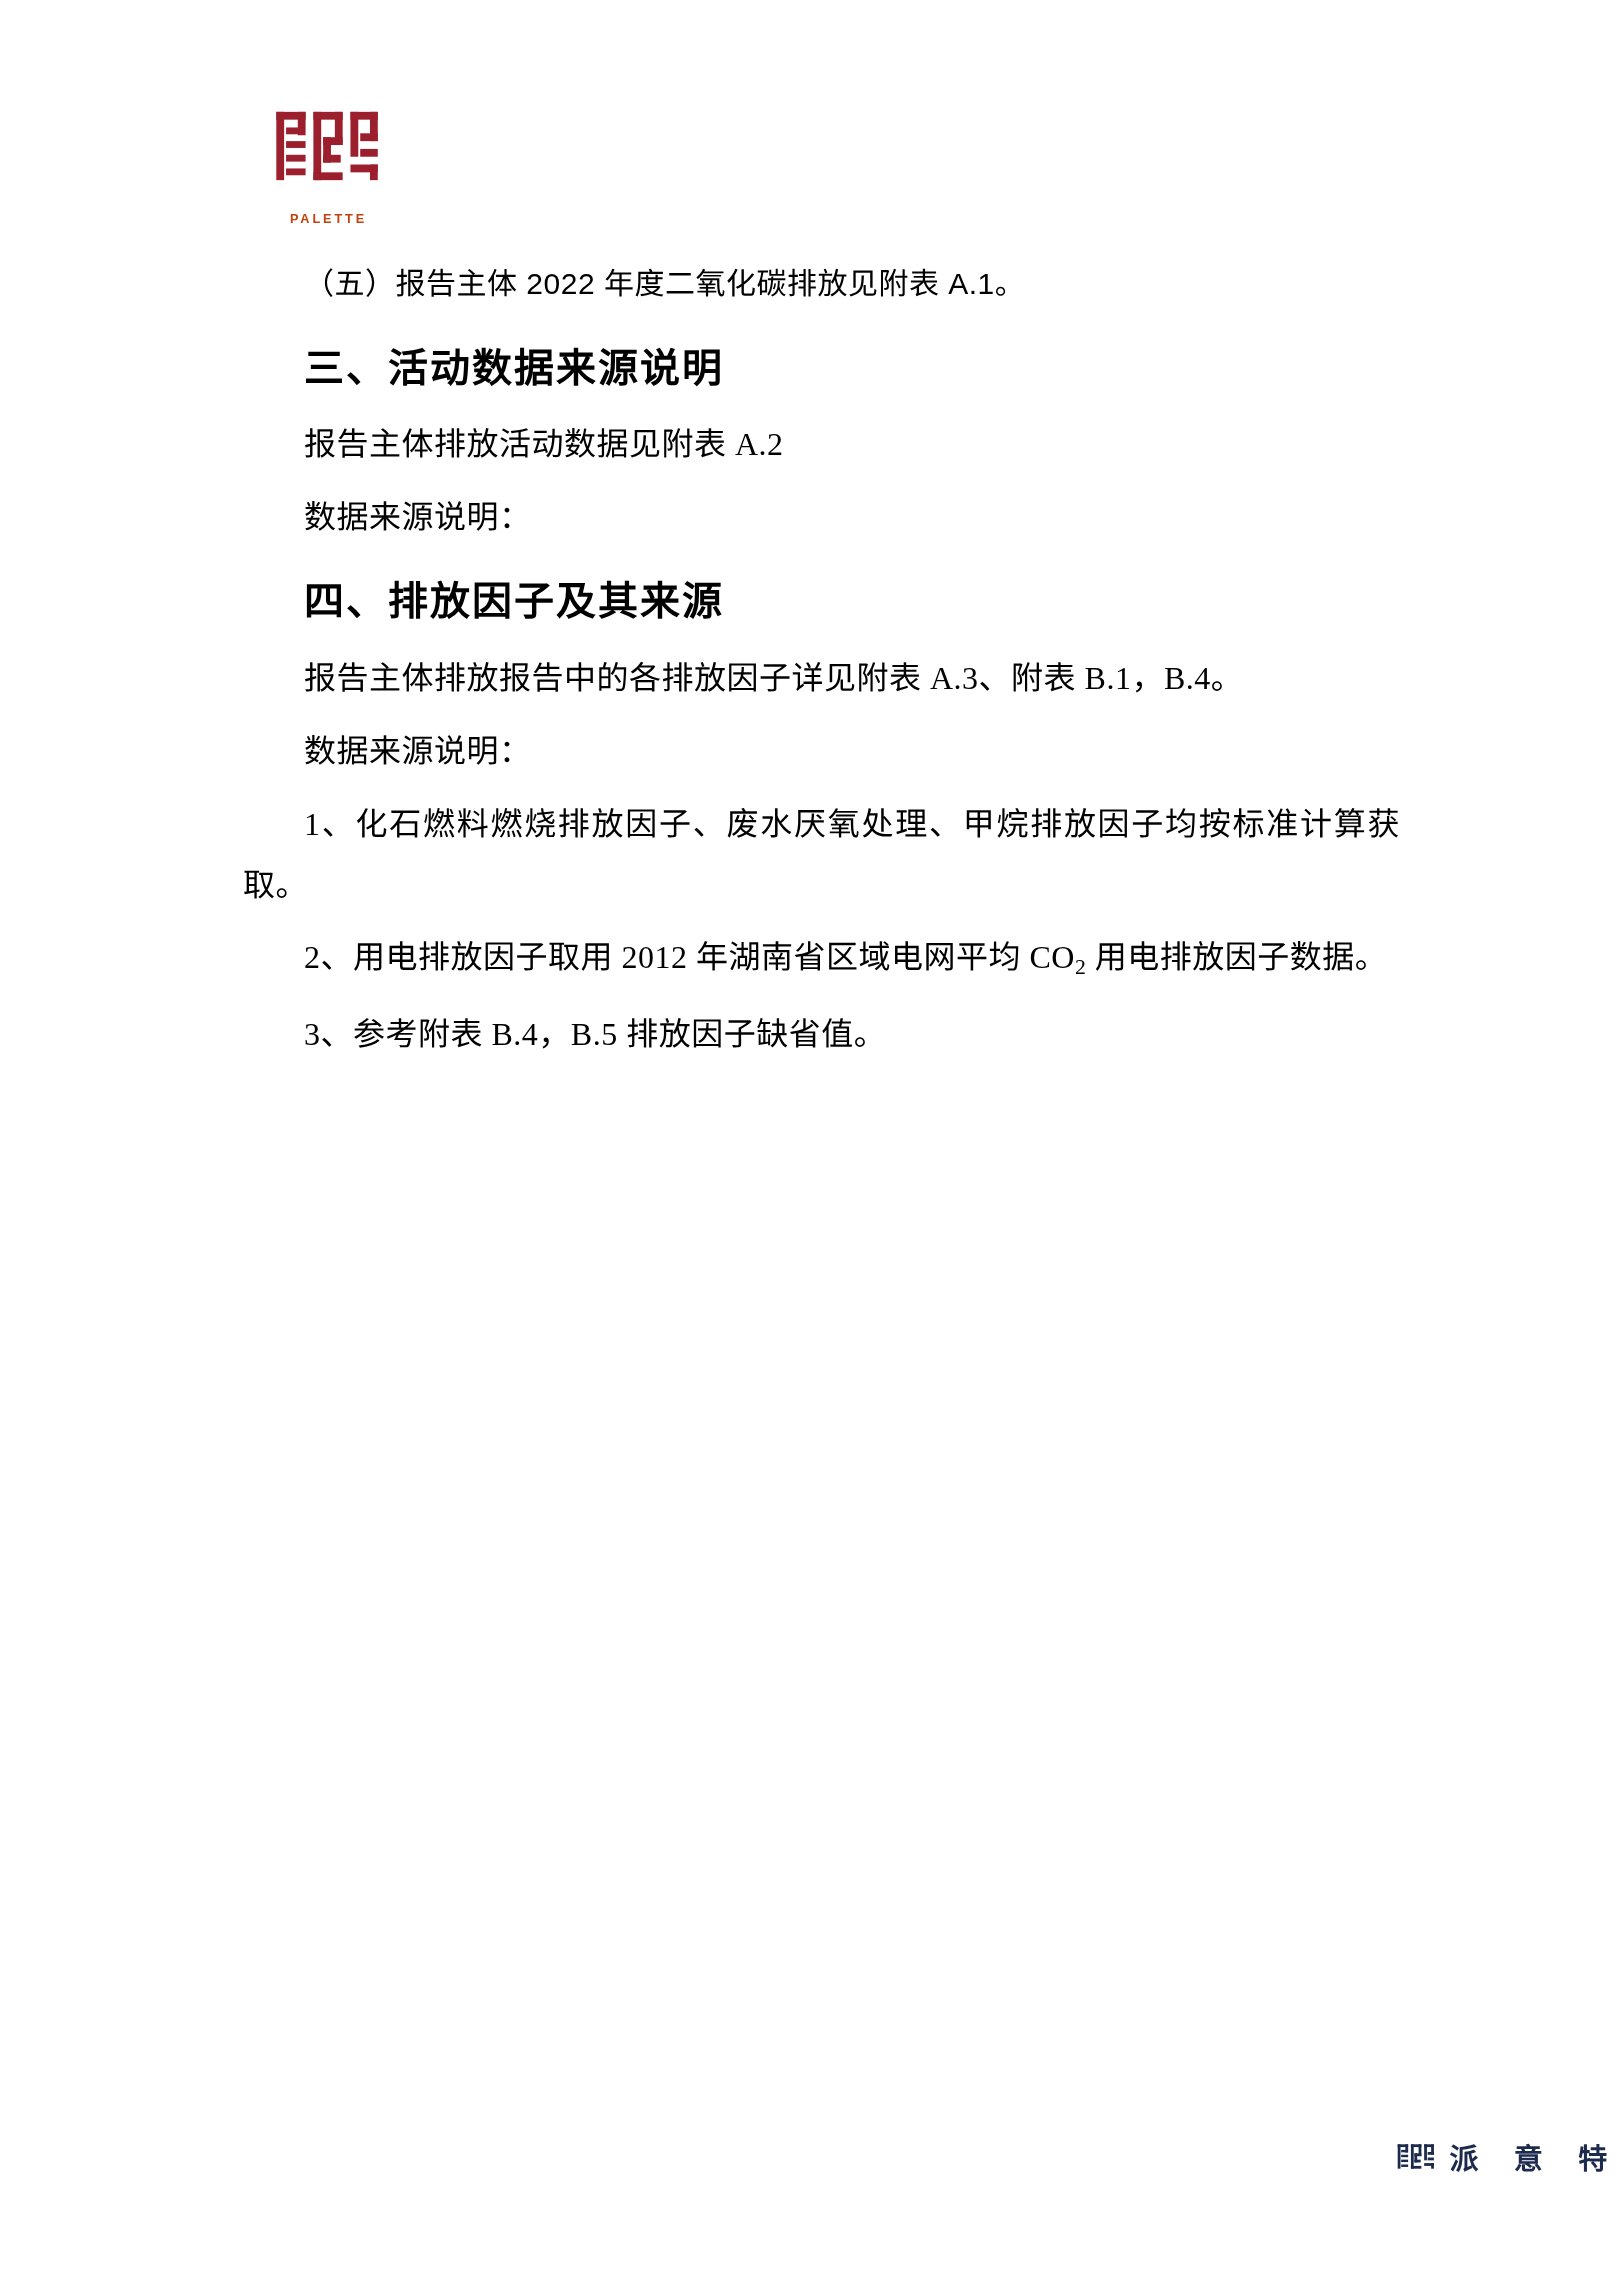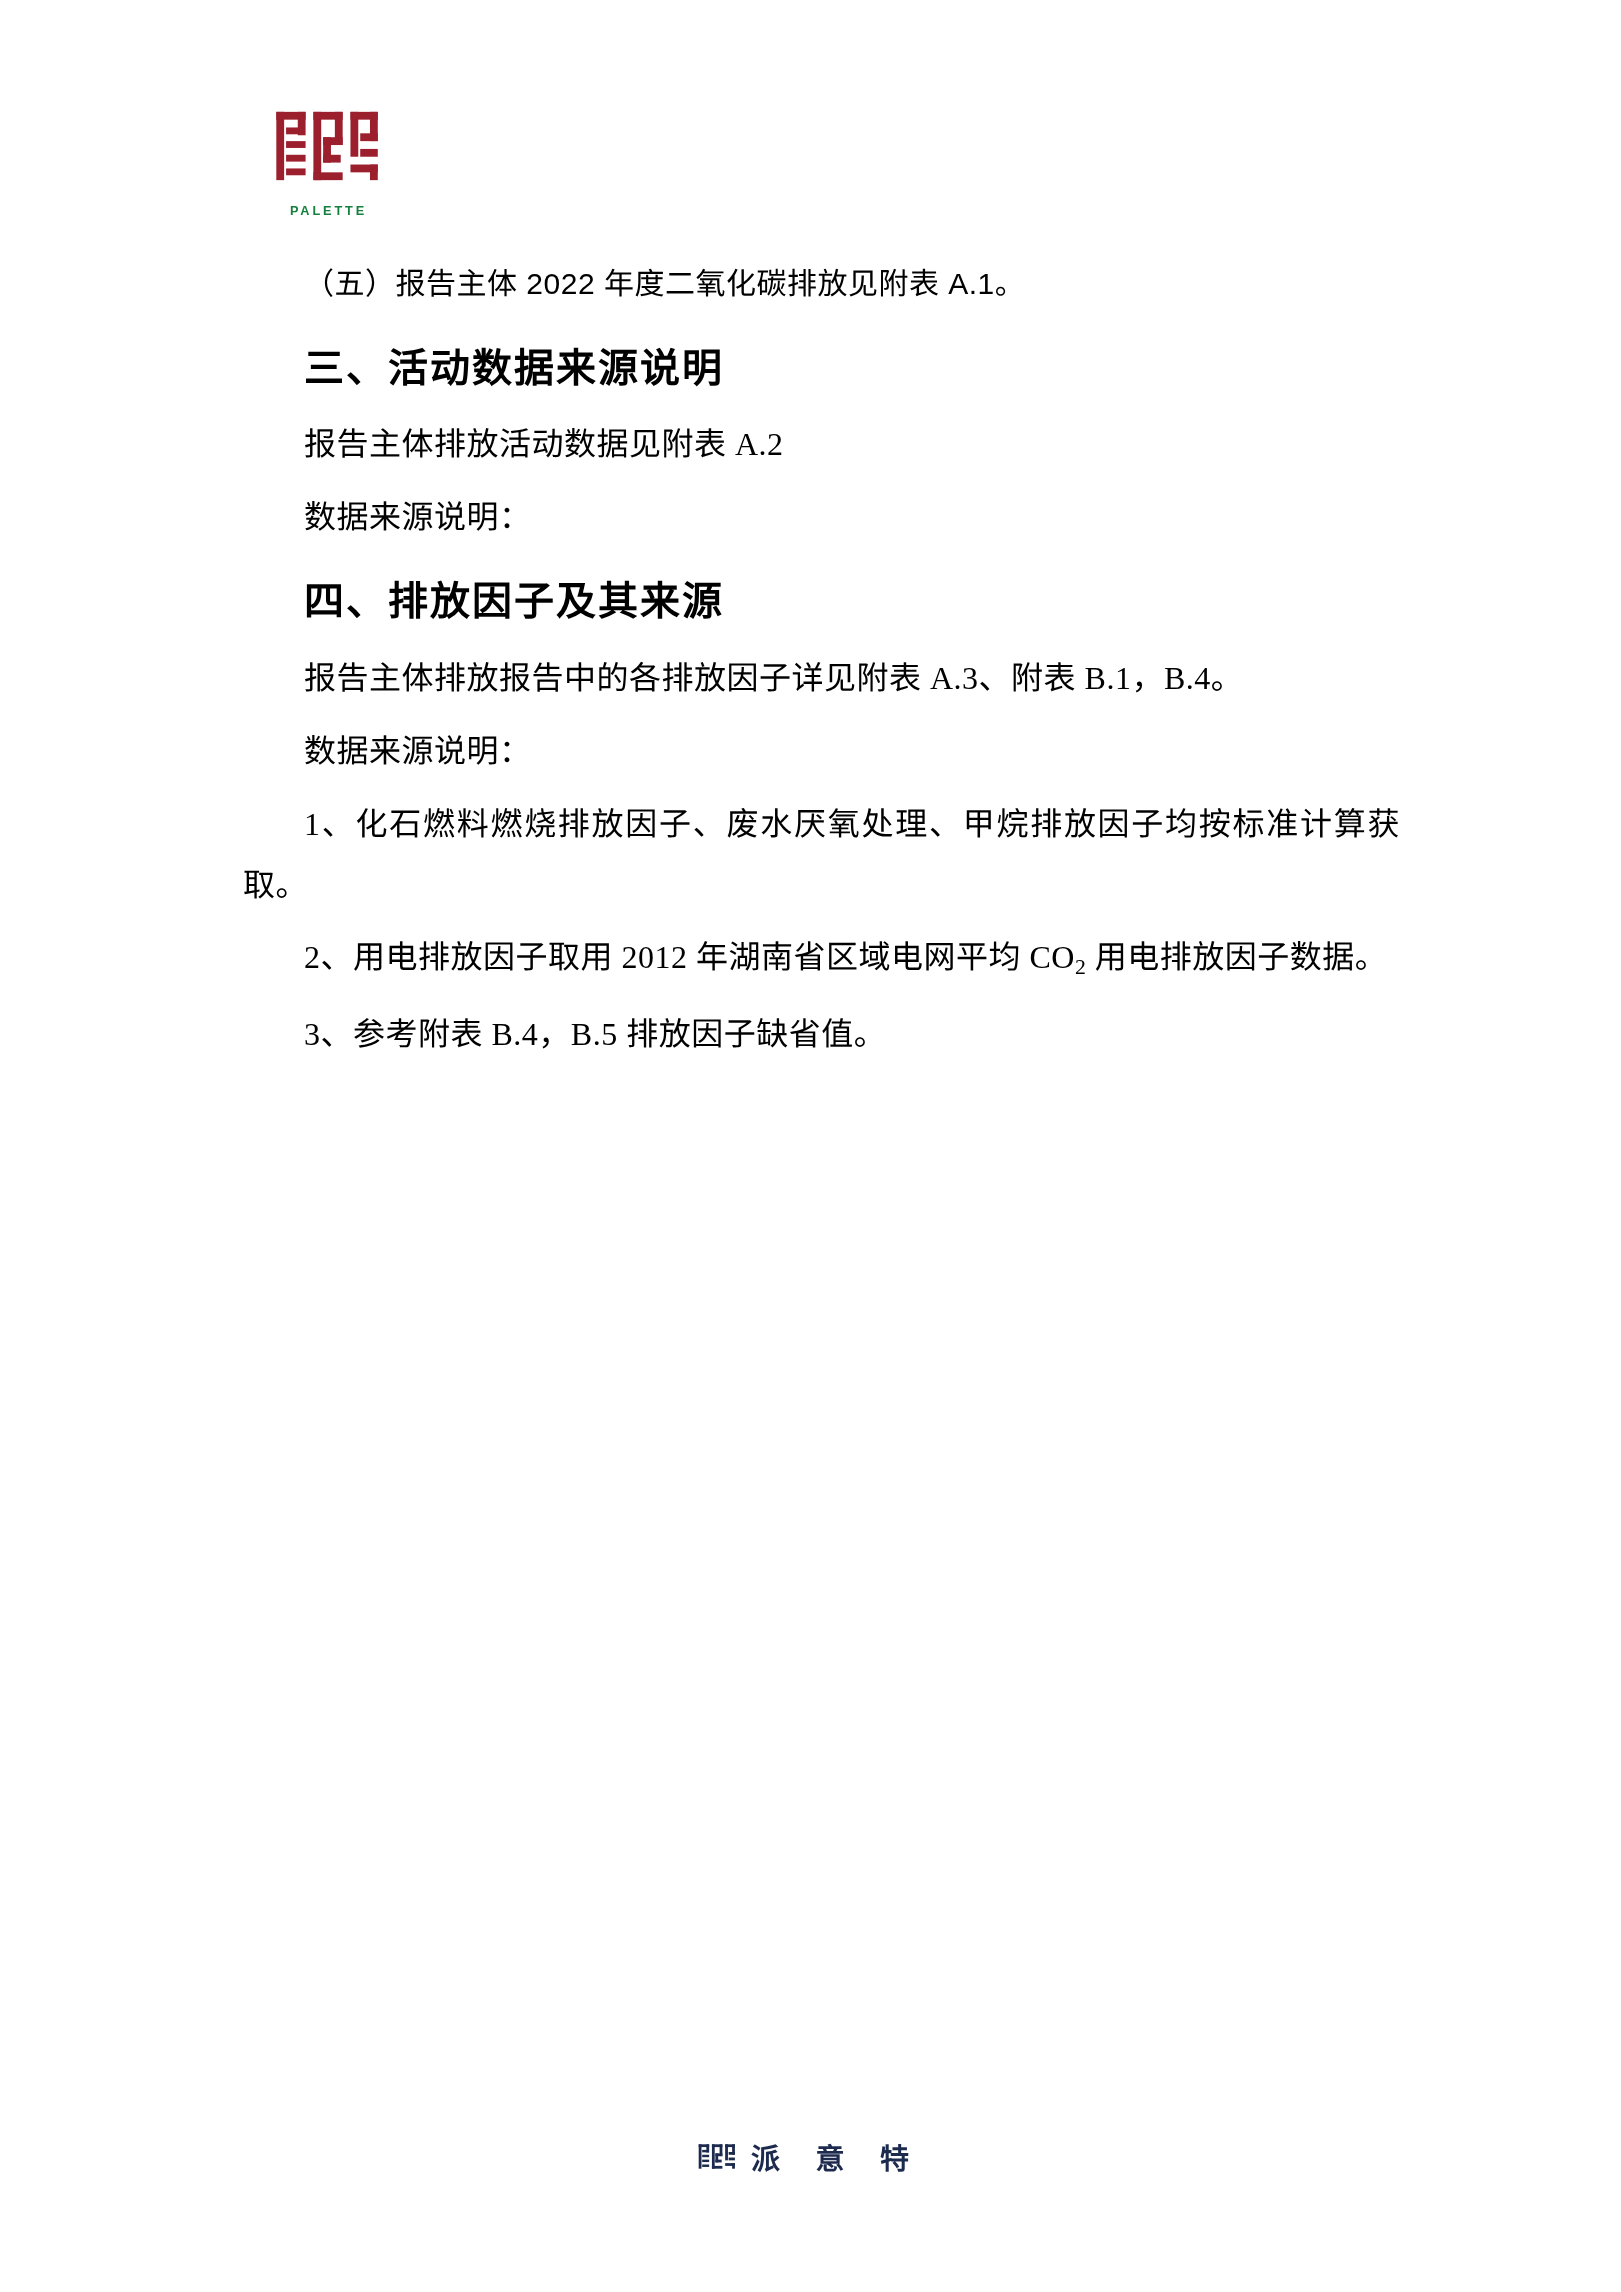--- a/index.html
+++ b/index.html
@@ -27,25 +27,25 @@
     text-align: center;
   }
   .logo-mark {
     width: 110px;
     height: 80px;
     margin: 0 auto;
     position: relative;
   }
   .logo-mark svg { display: block; }
   .logo-word {
-    margin-top: 18px;
+    margin-top: 26px;
     font-family: "Liberation Sans", sans-serif;
     font-size: 12.7px;
     letter-spacing: 2.9px;
-    color: #15803d;
+    color: #c2410c;
     font-weight: bold;
   }
 
   
   .content {
     position: absolute;
     left: 243px;
     top: 253px;
     width: 1157px;
   }
@@ -76,21 +76,21 @@
   }
 
   
   .footer {
     position: absolute;
     left: 0;
     bottom: 116px;
     width: 100%;
     display: flex;
     align-items: center;
-    justify-content: center;
+    justify-content: flex-end;
     gap: 13.7px;
   }
   .footer-mark {
     width: 39px;
     height: 39px;
   }
   .footer-text {
     font-family: "Liberation Sans", sans-serif;
     font-size: 29px;
     letter-spacing: 13.7px;

